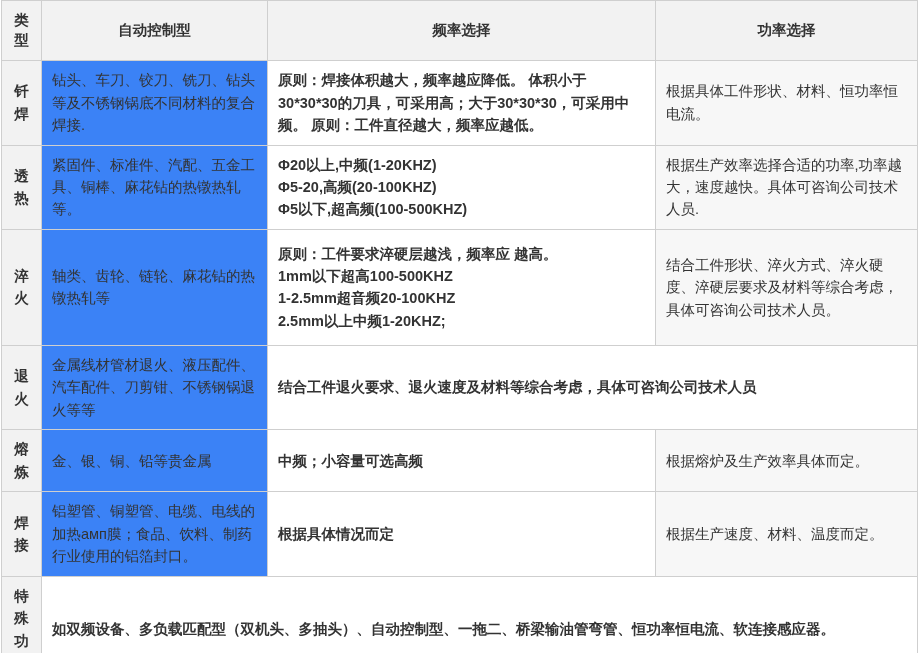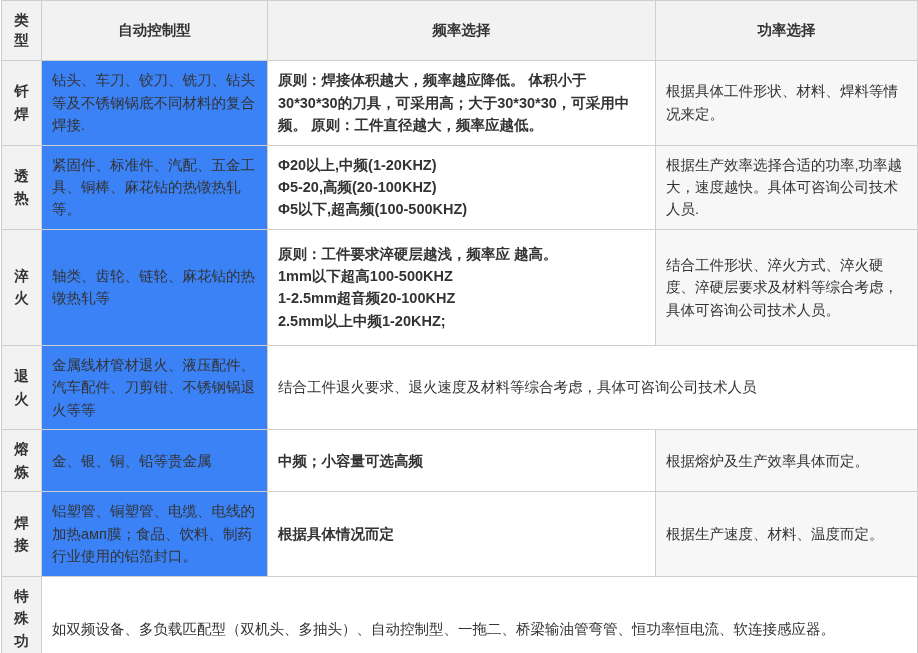--- a/index.html
+++ b/index.html
@@ -66,20 +66,21 @@
   }
   td.freq-cell {
     background: #ffffff;
     font-weight: bold;
   }
   td.power-cell {
     background: #f7f7f7;
   }
   td.full-cell {
     background: #ffffff;
+    font-weight: bold;
   }
   .line { display: block; }
   .row-h1 { height: 68px; }
   .row-h2 { height: 84px; }
   .row-h3 { height: 116px; }
   .row-h4 { height: 72px; }
   .row-h5 { height: 56px; }
   .row-h6 { height: 78px; }
   .row-h7 { height: 76px; }
 </style>
@@ -107,21 +108,21 @@
     </thead>
     <tbody>
 
       <tr class="row-h1">
         <td class="type-cell">
           <span class="line">钎</span>
           <span class="line">焊</span>
         </td>
         <td class="scope-cell">钻头、车刀、铰刀、铣刀、钻头等及不锈钢锅底不同材料的复合焊接.</td>
         <td class="freq-cell">原则：焊接体积越大，频率越应降低。 体积小于30*30*30的刀具，可采用高；大于30*30*30，可采用中频。 原则：工件直径越大，频率应越低。</td>
-        <td class="power-cell">根据具体工件形状、材料、焊料等情况来定。</td>
+        <td class="power-cell">根据具体工件形状、材料、恒功率恒电流。</td>
       </tr>
 
       <tr class="row-h2">
         <td class="type-cell">
           <span class="line">透</span>
           <span class="line">热</span>
         </td>
         <td class="scope-cell">紧固件、标准件、汽配、五金工具、铜棒、麻花钻的热镦热轧等。</td>
         <td class="freq-cell">
           <span class="line">Φ20以上,中频(1-20KHZ)</span>

